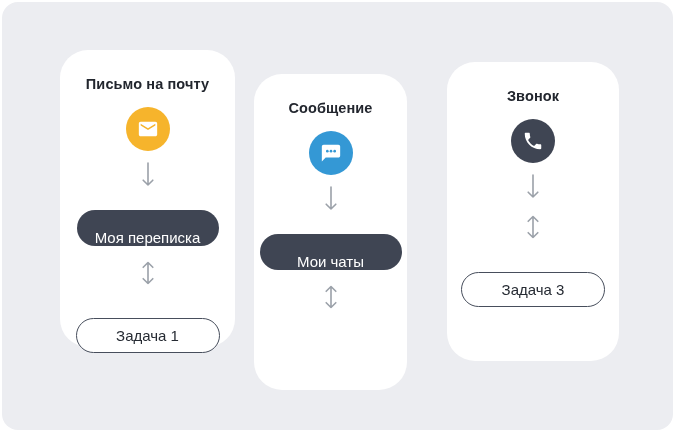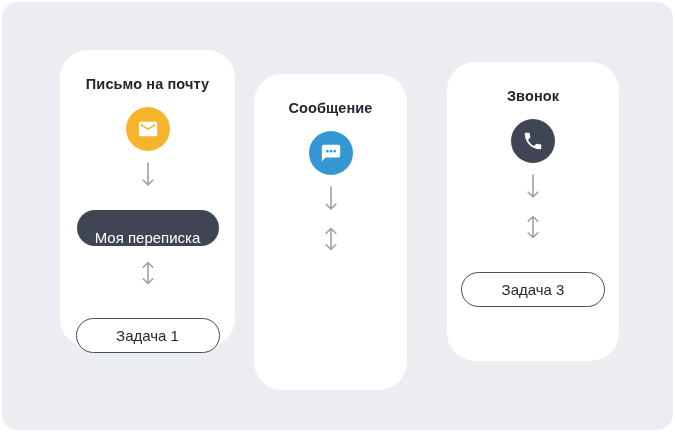--- a/index.html
+++ b/index.html
@@ -121,20 +121,23 @@
           <circle cx="12" cy="10" r="1.45" fill="var(--cbg)"></circle>
           <circle cx="16" cy="10" r="1.45" fill="var(--cbg)"></circle>
         </svg>
       </span>
     </div>
     <span class="arrow-down">
       <svg width="16" height="27" viewBox="0 0 16 27">
         <path d="M8 2 L8 24 M3.2 19.2 L8 24 L12.8 19.2" fill="none" stroke="#9BA1A9" stroke-width="1.6" stroke-linecap="round" stroke-linejoin="round"></path>
       </svg>
     </span>
+    <div class="pill-dark">
+      <span>Мои чаты</span>
+    </div>
     <span class="arrow-both">
       <svg width="16" height="28" viewBox="0 0 16 28">
         <path d="M8 3.5 L8 24.5 M3.2 8.3 L8 3.5 L12.8 8.3 M3.2 19.7 L8 24.5 L12.8 19.7" fill="none" stroke="#9BA1A9" stroke-width="1.6" stroke-linecap="round" stroke-linejoin="round"></path>
       </svg>
     </span>
   </div>
 
   <div class="card card-call">
     <div class="col-title">
       <span>Звонок</span>

